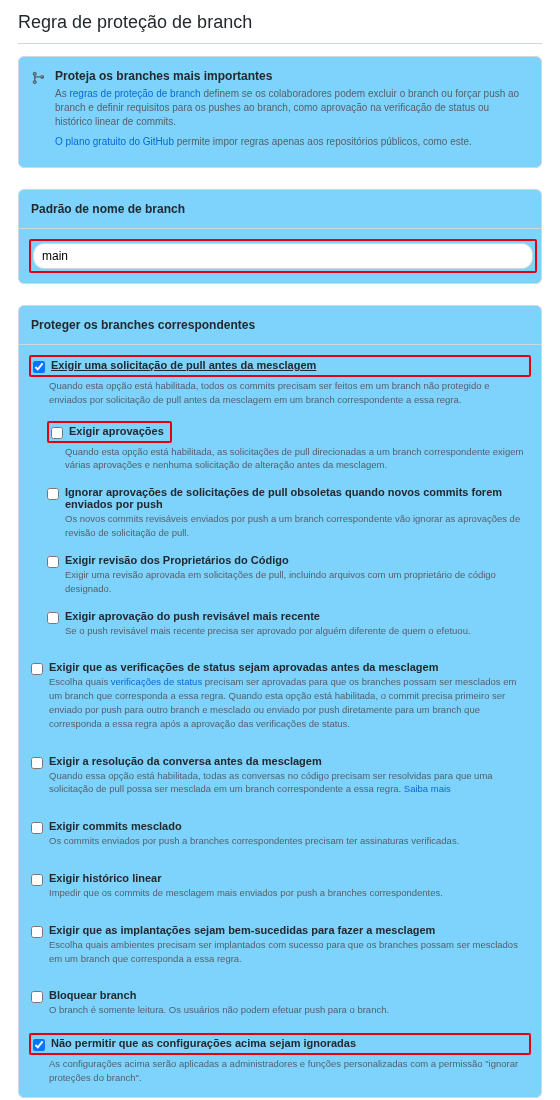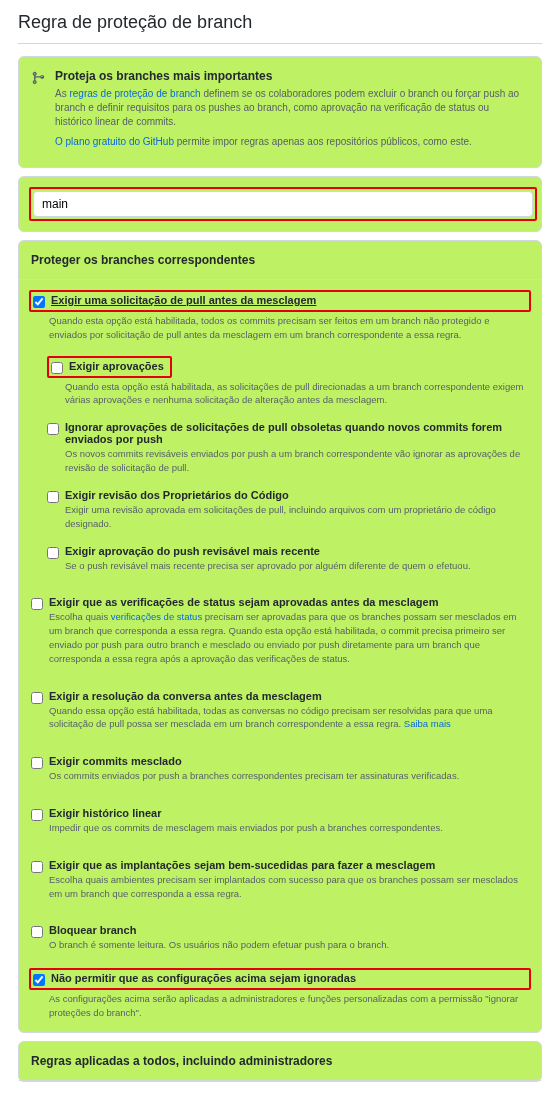--- a/index.html
+++ b/index.html
@@ -9,22 +9,22 @@
       color: #24292f;
       background: #ffffff;
       width: 560px;
       padding: 12px 18px 20px;
     }
     h1 { font-size: 18px; font-weight: 400; margin-bottom: 10px; }
     .divider { border: none; border-top: 1px solid #d0d7de; margin-bottom: 12px; }
     .panel {
       border: 1px solid #d0d7de;
       border-radius: 6px;
-      margin-bottom: 8px;
-      background: #bef264;
+      margin-bottom: 21px;
+      background: #7dd3fc;
     }
     .panel-info { padding: 12px; display: flex; gap: 10px; }
     .panel-info .icon { flex: 0 0 14px; margin-top: 2px; color: #57606a; }
     .panel-info h2 { font-size: 12px; font-weight: 600; margin-bottom: 4px; }
     .panel-info p { font-size: 10px; color: #57606a; margin-bottom: 6px; line-height: 1.4; }
     .link { color: #0969da; text-decoration: none; }
     .section-header {
       padding: 12px;
       font-size: 12px;
       font-weight: 600;
@@ -75,23 +75,24 @@
     <p>
       <span>As </span><a class="link">regras de proteção de branch</a><span> definem se os colaboradores podem excluir o branch ou forçar push ao branch e definir requisitos para os pushes ao branch, como aprovação na verificação de status ou histórico linear de commits.</span>
     </p>
     <p>
       <a class="link">O plano gratuito do GitHub</a><span> permite impor regras apenas aos repositórios públicos, como este.</span>
     </p>
   </div>
 </div>
 
 <div class="panel">
+  <div class="section-header">Padrão de nome de branch</div>
   <div class="section-body">
     <span class="hl-red hl-input">
-      <input class="text-input" style="width: 500px;" type="text" value="main">
+      <input class="text-input" style="width: 500px; border-radius: 11px;" type="text" value="main">
     </span>
   </div>
 </div>
 
 <div class="panel">
   <div class="section-header">Proteger os branches correspondentes</div>
 
   <div class="hl-red hl-block" style="margin-top:10px;">
     <div class="option-row" style="padding:0;text-decoration:underline;">
       <input type="checkbox" checked="" style="">

